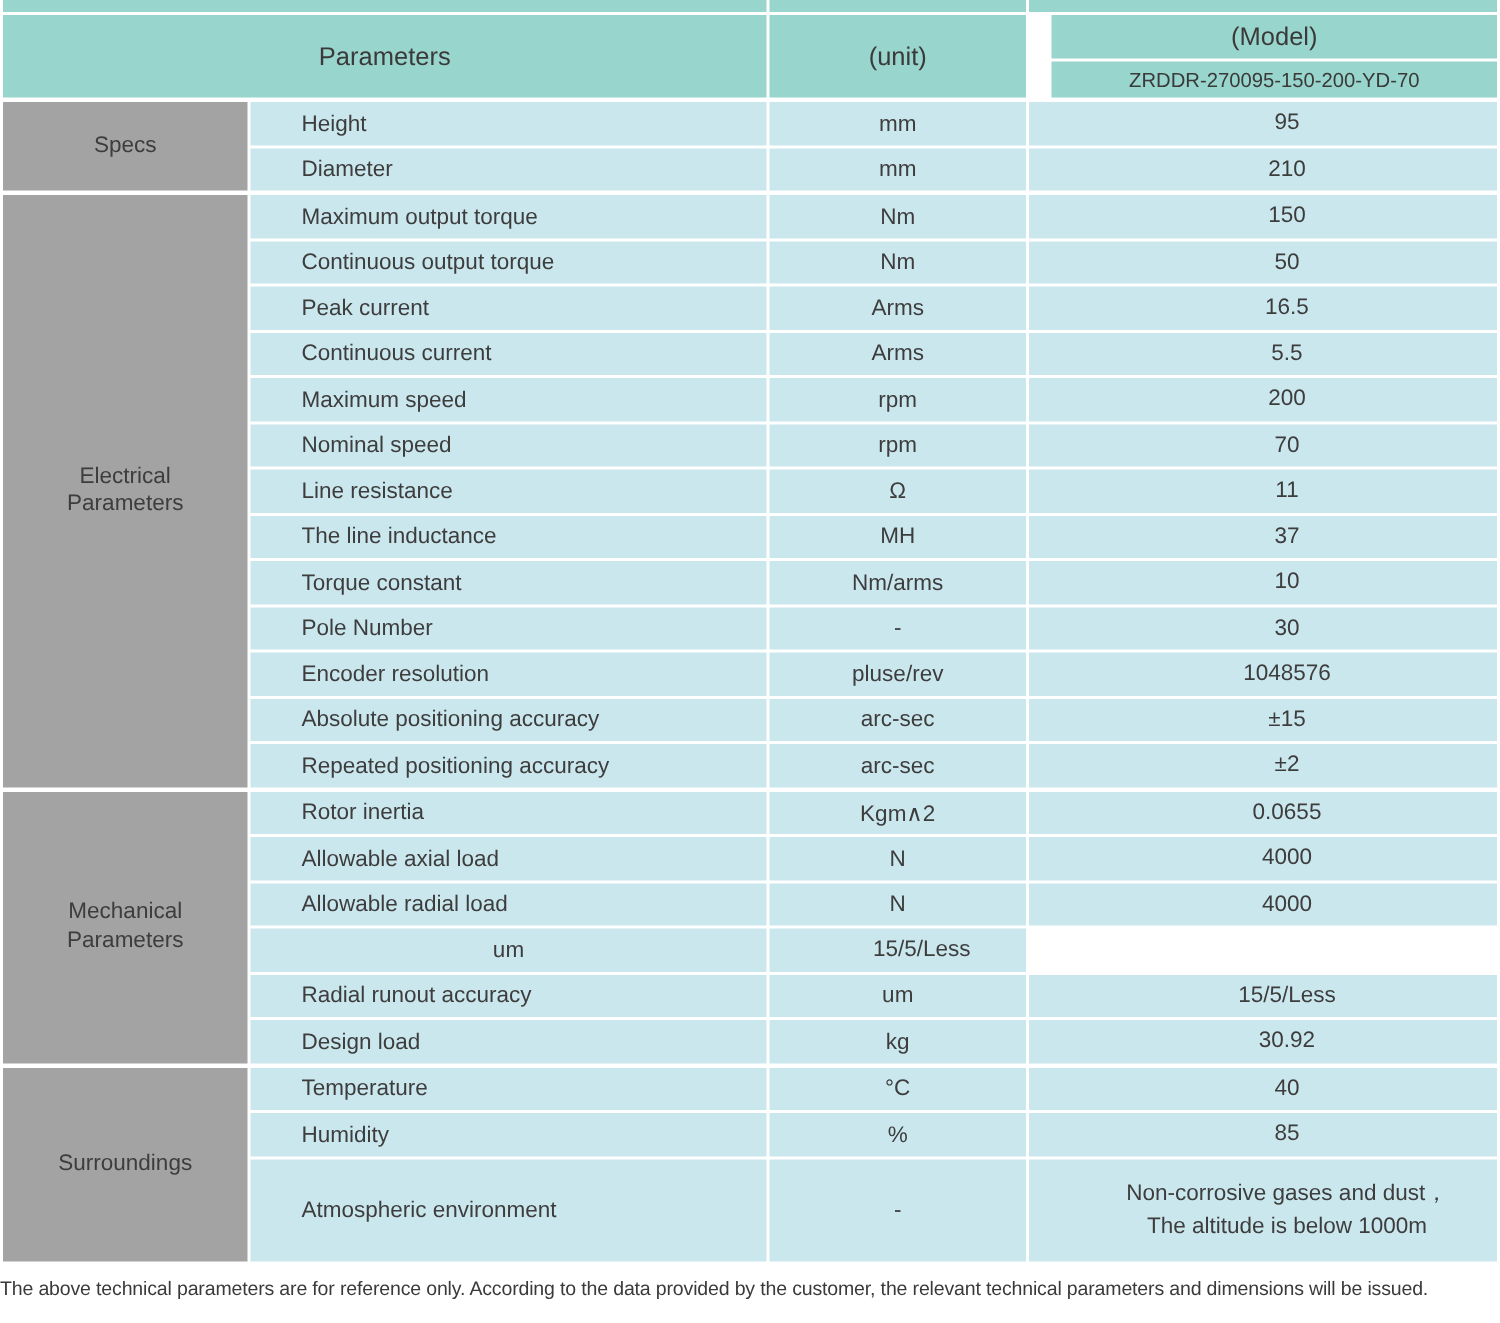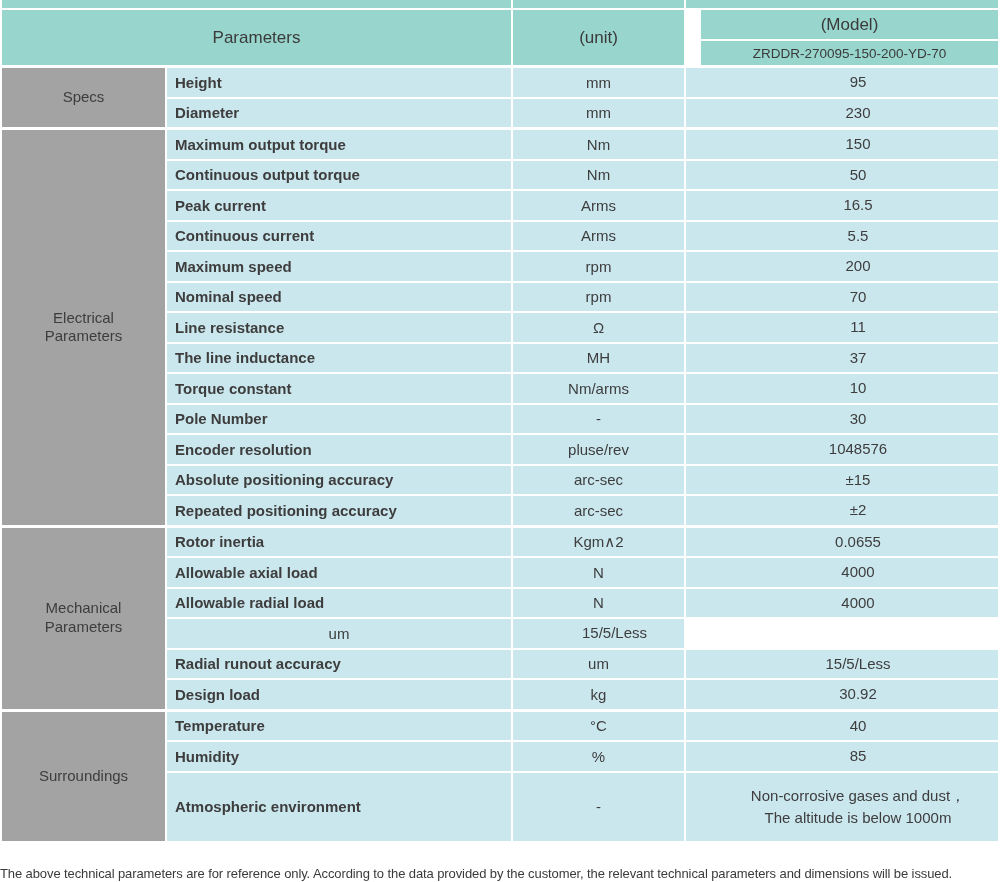--- a/index.html
+++ b/index.html
@@ -61,27 +61,27 @@
     grid-template-columns: 344px 171px 1fr;
     column-gap: 2px;
     height: 28.5px;
   }
   .row.tall { height: 68px; }
   .cell {
     background: #cbe7ee;
     display: flex; align-items: center;
     font-size: 15px;
   }
-  .cell.param { justify-content: flex-start; padding-left: 8px; font-weight: bold; }
+  .cell.param { justify-content: flex-start; padding-left: 34px; }
   .cell.unit, .cell.value { justify-content: center; text-align: center; }
   .cell.value { white-space: pre-line; line-height: 1.45; padding-left: 32px; }
 
   
   .footnote {
-    margin-top: 25px;
+    margin-top: 10px;
     width: 868px;
     font-size: 13px;
     letter-spacing: -0.1px;
     white-space: nowrap;
     color: #3a3a3a;
   }
 </style>
 </head>
 <body>
 
@@ -108,21 +108,21 @@
     <div class="rows">
   <div class="row">
     <div class="cell param">Height</div>
     <div class="cell unit">mm</div>
     <div class="cell value">95</div>
   </div>
 
   <div class="row">
     <div class="cell param">Diameter</div>
     <div class="cell unit">mm</div>
-    <div class="cell value">230</div>
+    <div class="cell value">210</div>
   </div>
 </div>
   </div>
 
   <div class="section">
     <div class="cat">Electrical
 Parameters</div>
     <div class="rows">
   <div class="row">
     <div class="cell param">Maximum output torque</div>

